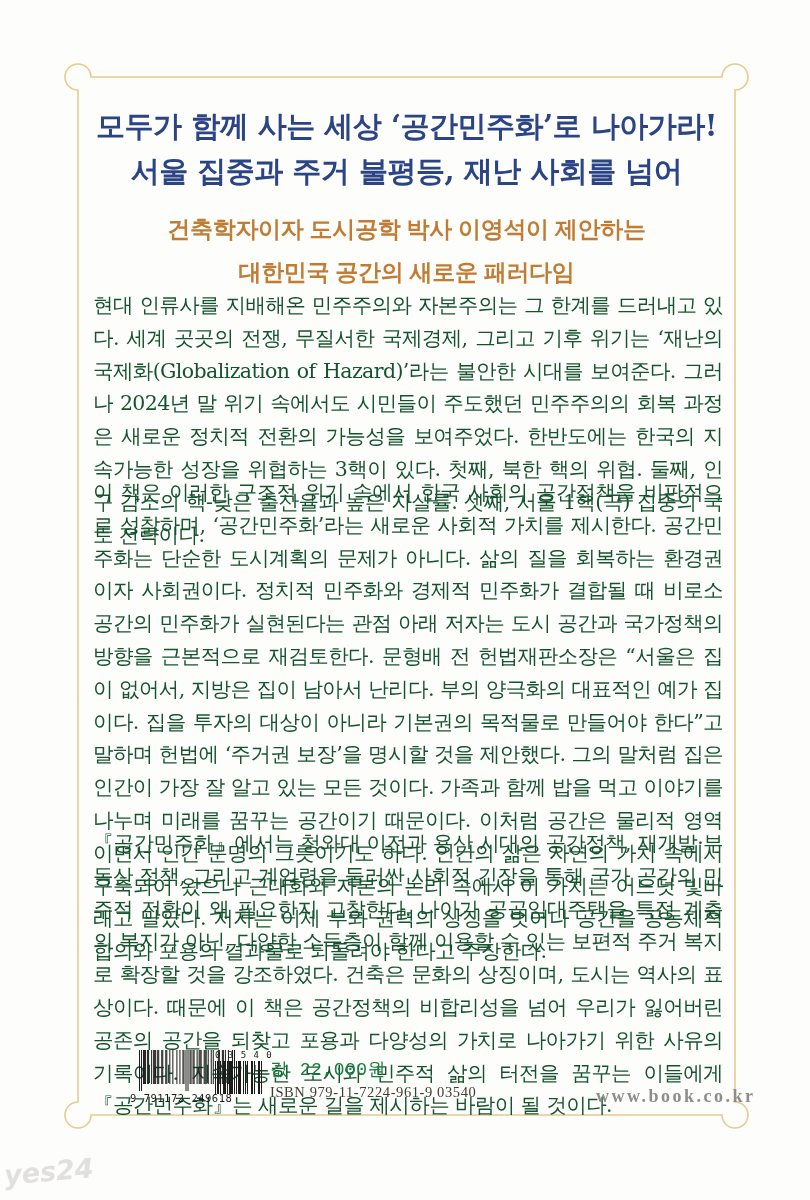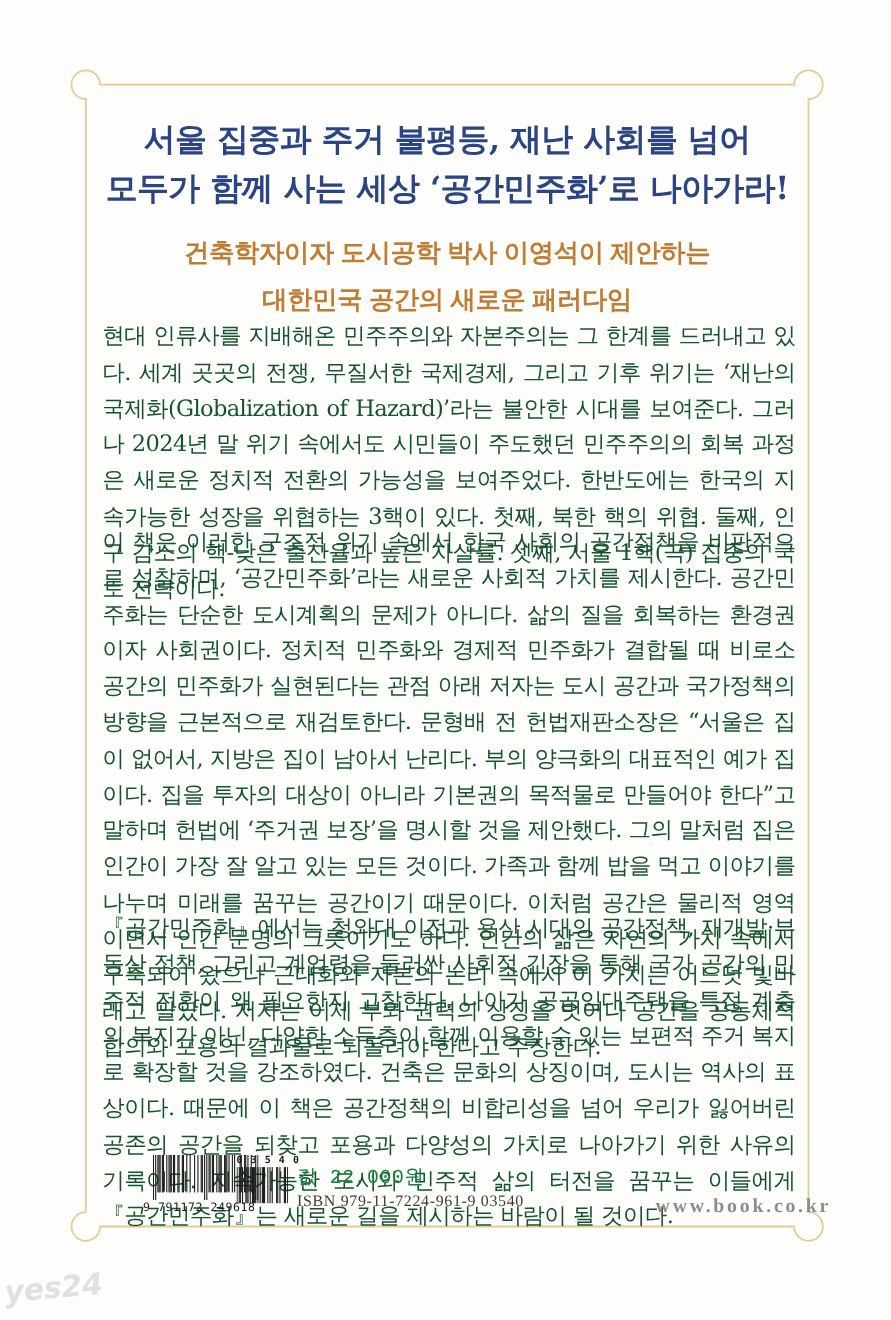--- a/index.html
+++ b/index.html
@@ -35,21 +35,21 @@
   .para1{top:289px;}
   .para2{top:476px;}
   .para3{top:827px;}
   .barcode-main{position:absolute;left:107px;top:1050px;width:96px;padding-left:32px;}
   .barcode-main svg{display:block;width:96px;height:41px;}
   .barcode-digits{
     margin-top:1px;margin-left:-9px;width:106px;
     font-family:"DejaVu Sans Mono","Liberation Mono",monospace;
     font-size:10.5px;color:#1c1c1c;letter-spacing:0.5px;white-space:pre;
   }
-  .barcode-addon{position:absolute;left:215px;top:1050px;width:47px;font-weight:bold;}
+  .barcode-addon{position:absolute;left:215px;top:1050px;width:47px;}
   .barcode-addon svg{display:block;width:47px;height:33px;}
   .addon-digits{
     margin-bottom:1px;width:47px;text-align:center;
     font-family:"DejaVu Sans Mono","Liberation Mono",monospace;
     font-size:9px;color:#1c1c1c;letter-spacing:1px;white-space:pre;
   }
   .price{
     position:absolute;left:270px;top:1057px;
     font-size:18px;color:#15803d;letter-spacing:0.5px;font-family:Liberation Mono, monospace;
   }
@@ -72,22 +72,22 @@
 </head>
 <body>
 
 <div class="page">
 
   <svg class="frame-svg" viewBox="0 0 810 1200">
     <path d="M 91 77 H 722 A 13 13 0 1 1 735 90 V 1102 A 13 13 0 1 1 722 1115 H 91 A 13 13 0 1 1 78 1102 V 90 A 13 13 0 1 1 91 77 Z" fill="none" stroke="#e7ca90" stroke-width="1.6"></path>
   </svg>
 
   <div class="headline">
+    <div>모두가 함께 사는 세상 ‘공간민주화’로 나아가라!</div>
     <div>서울 집중과 주거 불평등, 재난 사회를 넘어</div>
-    <div>모두가 함께 사는 세상 ‘공간민주화’로 나아가라!</div>
   </div>
 
   <div class="subtitle">
     <div>건축학자이자 도시공학 박사 이영석이 제안하는</div>
     <div>대한민국 공간의 새로운 패러다임</div>
   </div>
 
   <div class="para para1">현대 인류사를 지배해온 민주주의와 자본주의는 그 한계를 드러내고 있다. 세계 곳곳의 전쟁, 무질서한 국제경제, 그리고 기후 위기는 ‘재난의 국제화(Globalization of Hazard)’라는 불안한 시대를 보여준다. 그러나 2024년 말 위기 속에서도 시민들이 주도했던 민주주의의 회복 과정은 새로운 정치적 전환의 가능성을 보여주었다. 한반도에는 한국의 지속가능한 성장을 위협하는 3핵이 있다. 첫째, 북한 핵의 위협. 둘째, 인구 감소의 핵-낮은 출산율과 높은 자살률. 셋째, 서울 1핵(극) 집중의 국토 전략이다.</div>
   <div class="para para2">이 책은 이러한 구조적 위기 속에서 한국 사회의 공간정책을 비판적으로 성찰하며, ‘공간민주화’라는 새로운 사회적 가치를 제시한다. 공간민주화는 단순한 도시계획의 문제가 아니다. 삶의 질을 회복하는 환경권이자 사회권이다. 정치적 민주화와 경제적 민주화가 결합될 때 비로소 공간의 민주화가 실현된다는 관점 아래 저자는 도시 공간과 국가정책의 방향을 근본적으로 재검토한다. 문형배 전 헌법재판소장은 “서울은 집이 없어서, 지방은 집이 남아서 난리다. 부의 양극화의 대표적인 예가 집이다. 집을 투자의 대상이 아니라 기본권의 목적물로 만들어야 한다”고 말하며 헌법에 ‘주거권 보장’을 명시할 것을 제안했다. 그의 말처럼 집은 인간이 가장 잘 알고 있는 모든 것이다. 가족과 함께 밥을 먹고 이야기를 나누며 미래를 꿈꾸는 공간이기 때문이다. 이처럼 공간은 물리적 영역이면서 인간 문명의 그릇이기도 하다. 인간의 삶은 자연의 가치 속에서 구축되어 왔으나 근대화와 자본의 논리 속에서 이 가치는 어느덧 빛바래고 말았다. 저자는 이제 부와 권력의 상징을 벗어나 공간을 공동체적 합의와 포용의 결과물로 되돌려야 한다고 주장한다.</div>
   <div class="para para3">『공간민주화』에서는 청와대 이전과 용산 시대의 공간정책, 재개발·부동산 정책, 그리고 계엄령을 둘러싼 사회적 긴장을 통해 국가 공간의 민주적 전환이 왜 필요한지 고찰한다. 나아가 공공임대주택을 특정 계층의 복지가 아닌, 다양한 소득층이 함께 이용할 수 있는 보편적 주거 복지로 확장할 것을 강조하였다. 건축은 문화의 상징이며, 도시는 역사의 표상이다. 때문에 이 책은 공간정책의 비합리성을 넘어 우리가 잃어버린 공존의 공간을 되찾고 포용과 다양성의 가치로 나아가기 위한 사유의 기록이다. 지속가능한 도시와 민주적 삶의 터전을 꿈꾸는 이들에게 『공간민주화』는 새로운 길을 제시하는 바람이 될 것이다.</div>

